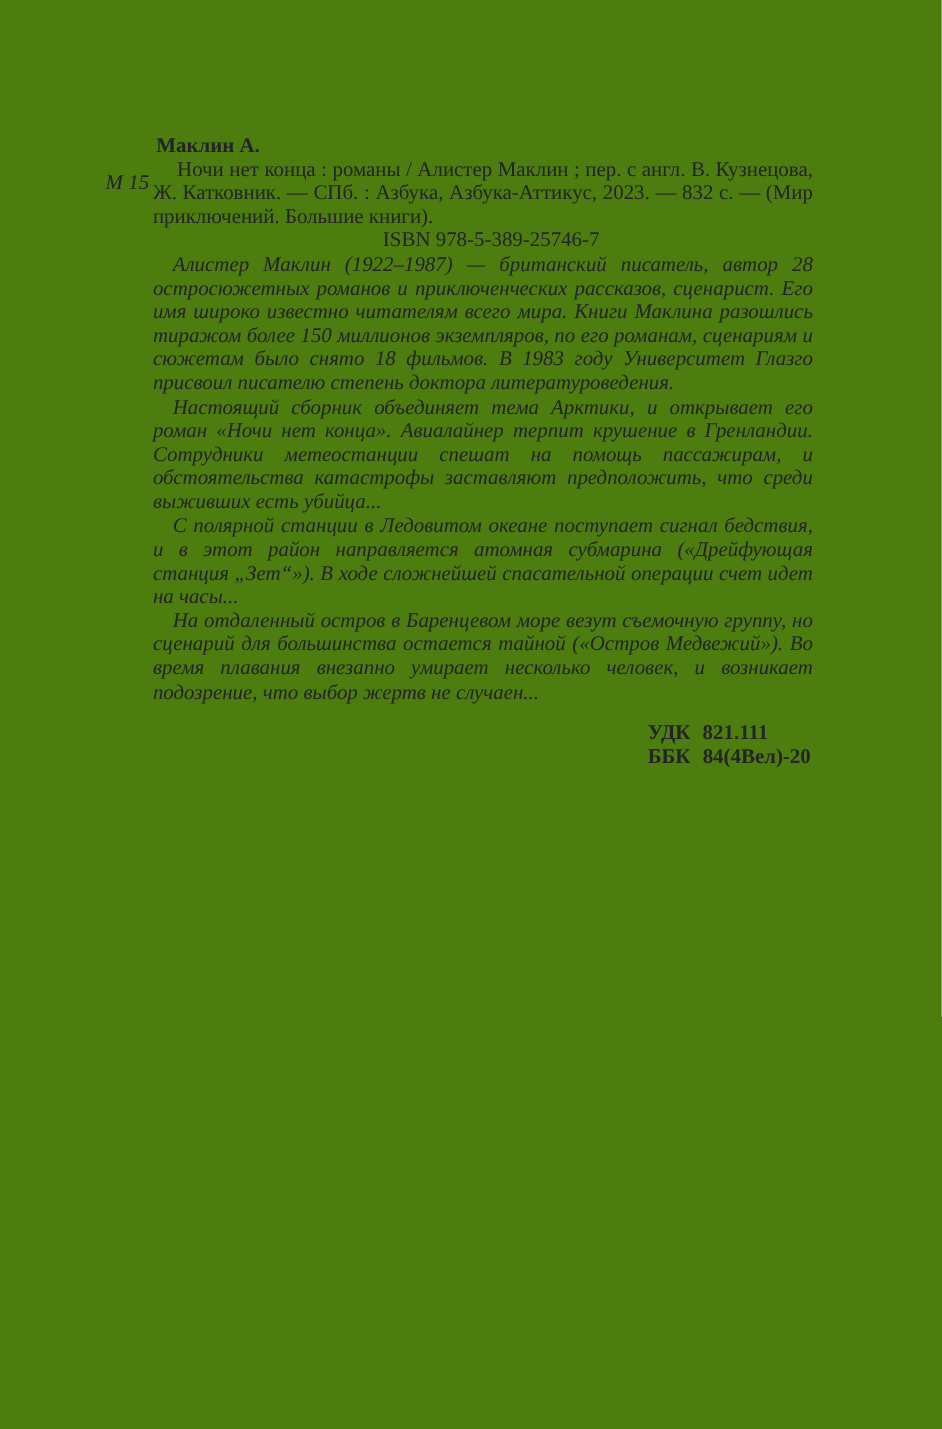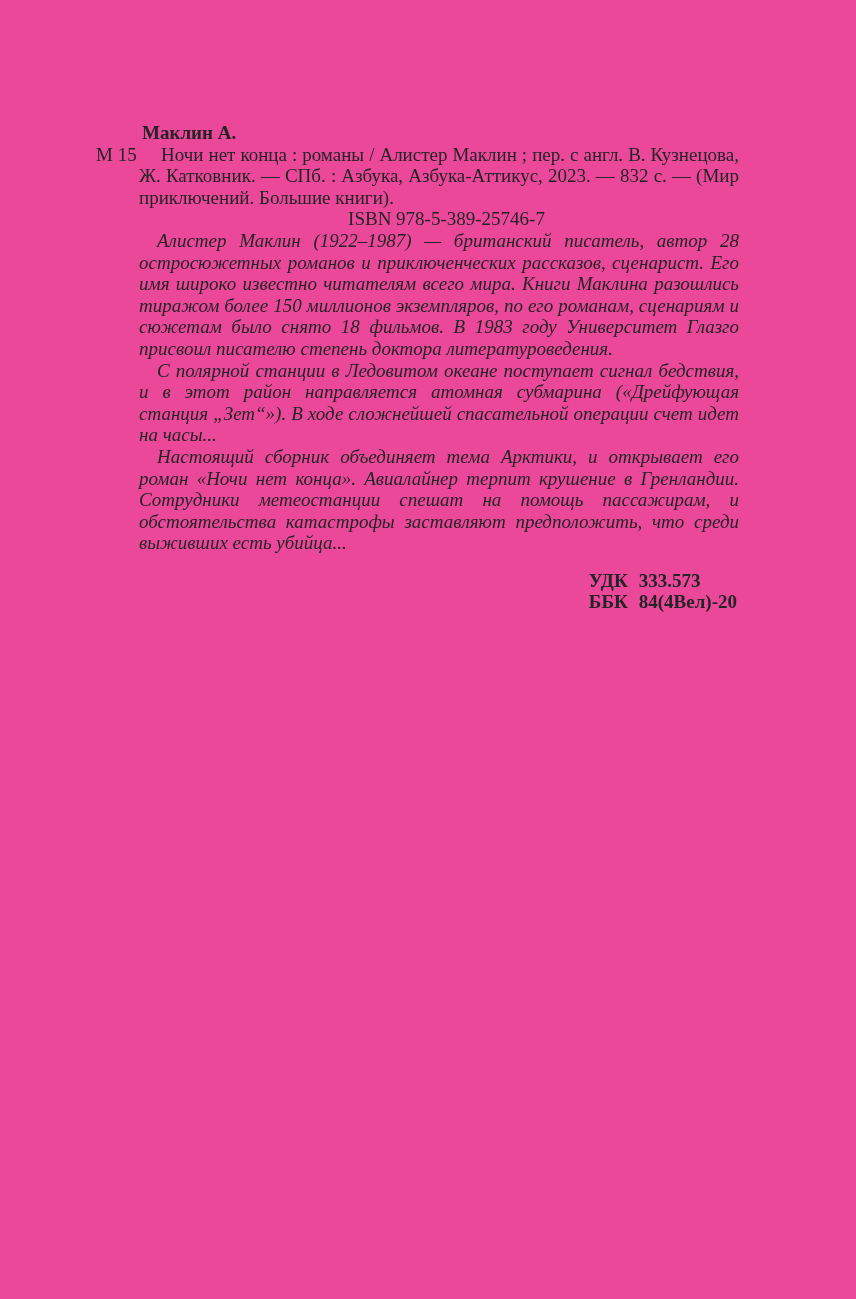--- a/index.html
+++ b/index.html
@@ -11,21 +11,21 @@
     position: relative;
     width: 856px;
     height: 1299px;
     overflow: hidden;
     font-family: "Liberation Serif", "DejaVu Serif", serif;
     color: #232328;
   }
   .page {
     position: absolute;
     inset: 0;
-    background: #ec4899;
+    background: #4d7c0f;
   }
   .text-block {
     position: absolute;
     left: 139px;
     top: 122px;
     width: 600px;
     font-size: 19px;
     line-height: 21.6px;
     text-align: justify;
   }
@@ -35,22 +35,23 @@
     font-weight: bold;
     text-indent: 3px;
     text-align: left;
   }
   .record {
     position: relative;
   }
   .author-sign {
     position: absolute;
     left: -43px;
-    top: 0;
+    top: 12px;
     white-space: nowrap;
+    font-style: italic;
   }
   .record-text {
     text-indent: 22px;
   }
   .isbn-line {
     text-indent: 15px;
     text-align: center;
   }
   .para {
     text-indent: 18px;
@@ -78,25 +79,26 @@
     <div class="record">
       <span class="author-sign">М 15</span>
       <p class="record-text">Ночи нет конца : романы / Алистер Маклин ; пер. с англ. В. Кузнецова, Ж. Катковник. — СПб. : Азбука, Азбука-Аттикус, 2023. — 832 с. — (Мир приключений. Большие книги).</p>
     </div>
 
     <p class="isbn-line">ISBN 978-5-389-25746-7</p>
 
     <p class="para">Алистер Маклин (1922–1987) — британский писатель, автор 28 остросюжетных романов и приключенческих рассказов, сценарист. Его имя широко известно читателям всего мира. Книги Маклина разошлись тиражом более 150 миллионов экземпляров, по его романам, сценариям и сюжетам было снято 18 фильмов. В 1983 году Университет Глазго присвоил писателю степень доктора литературоведения.</p>
 
 
+    <p class="para">Настоящий сборник объединяет тема Арктики, и открывает его роман «Ночи нет конца». Авиалайнер терпит крушение в Гренландии. Сотрудники метеостанции спешат на помощь пассажирам, и обстоятельства катастрофы заставляют предположить, что среди выживших есть убийца...</p>
+
     <p class="para">С полярной станции в Ледовитом океане поступает сигнал бедствия, и в этот район направляется атомная субмарина («Дрейфующая станция „Зет“»). В ходе сложнейшей спасательной операции счет идет на часы...</p>
 
-    <p class="para">Настоящий сборник объединяет тема Арктики, и открывает его роман «Ночи нет конца». Авиалайнер терпит крушение в Гренландии. Сотрудники метеостанции спешат на помощь пассажирам, и обстоятельства катастрофы заставляют предположить, что среди выживших есть убийца...</p>
-
+    <p class="para">На отдаленный остров в Баренцевом море везут съемочную группу, но сценарий для большинства остается тайной («Остров Медвежий»). Во время плавания внезапно умирает несколько человек, и возникает подозрение, что выбор жертв не случаен...</p>
 
 
     <div class="codes">
-      <p class="code-line"><span>УДК</span><span class="code-value">333.573</span></p>
+      <p class="code-line"><span>УДК</span><span class="code-value">821.111</span></p>
       <p class="code-line"><span>ББК</span><span class="code-value">84(4Вел)-20</span></p>
     </div>
 
   </div>
 </div>
 
 </body></html>

